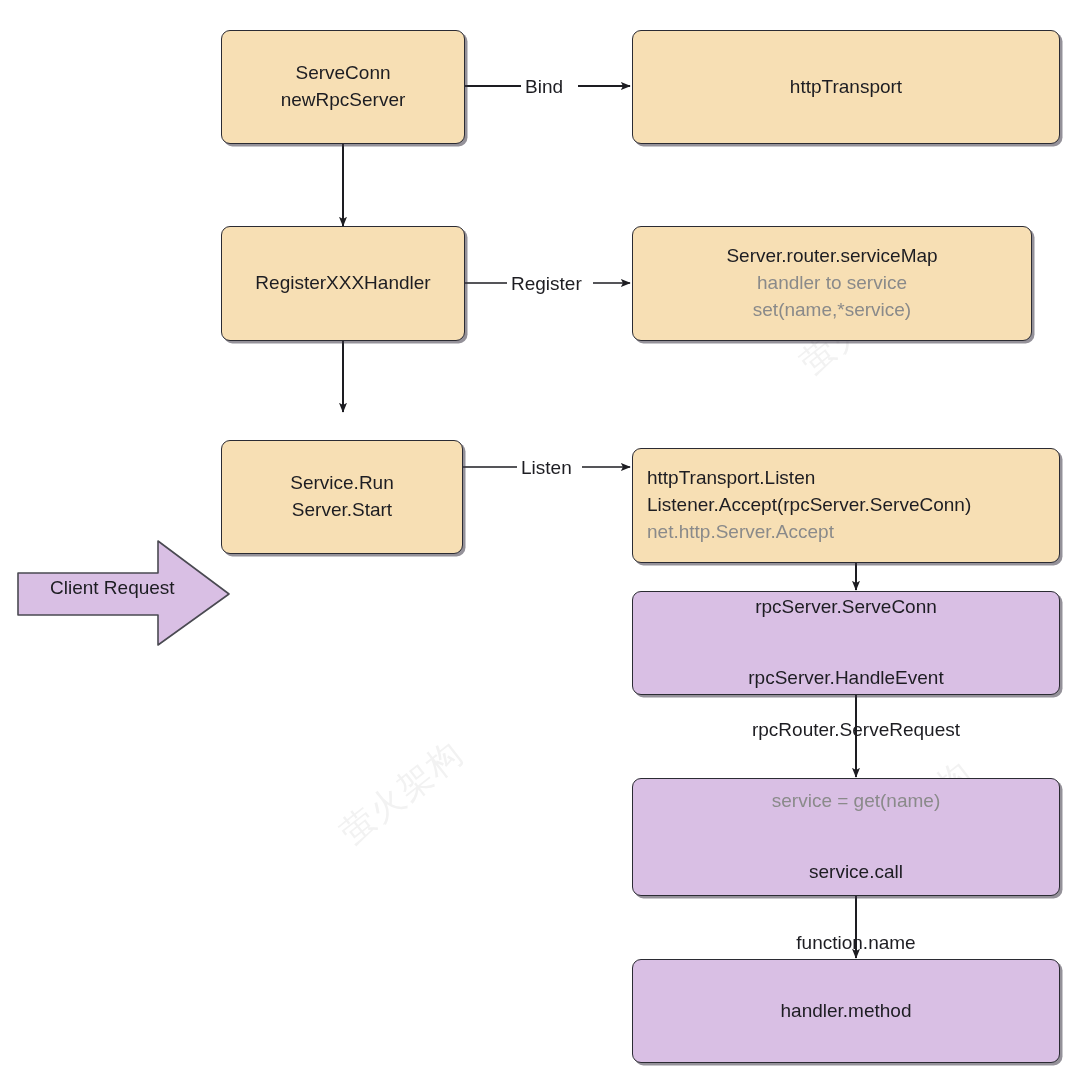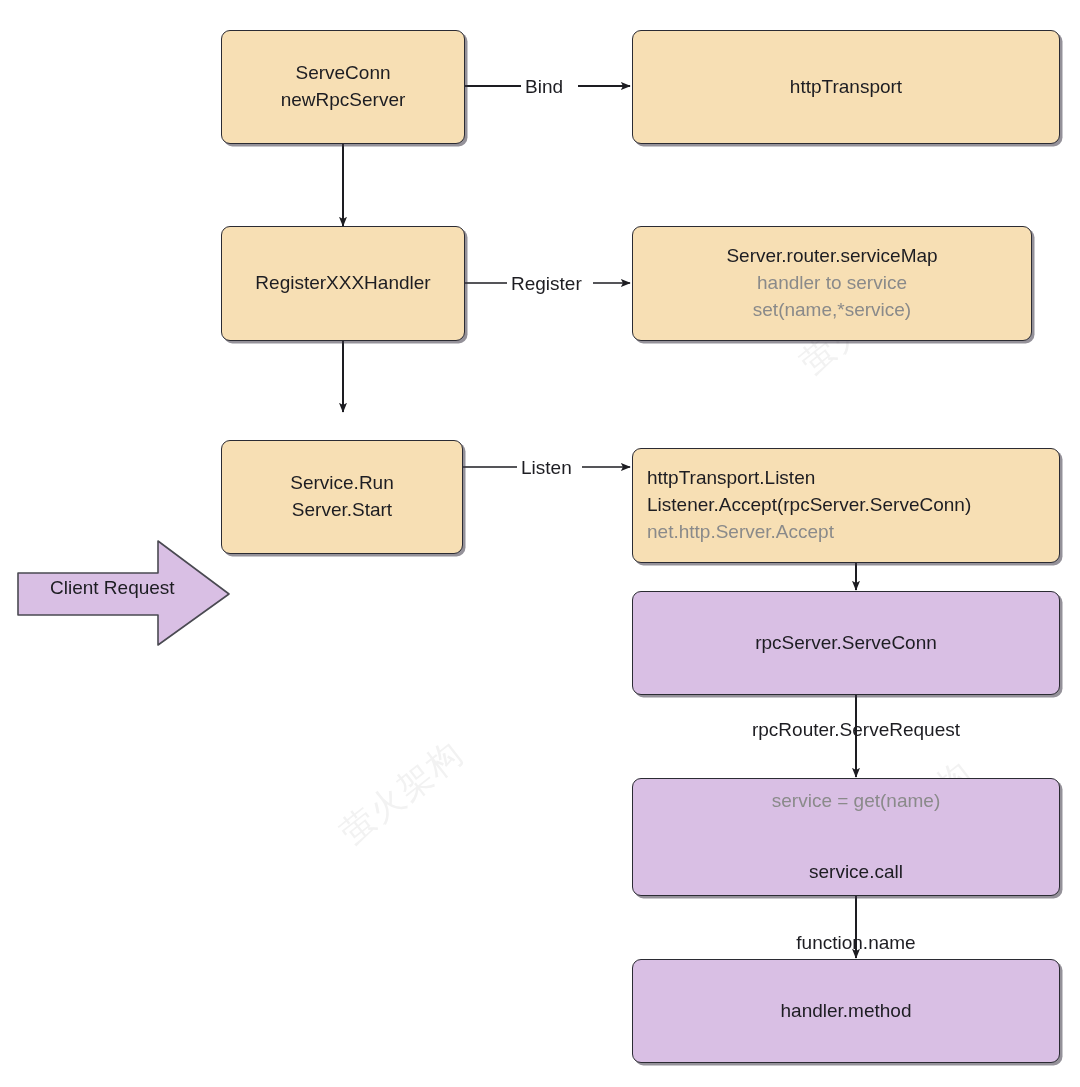--- a/index.html
+++ b/index.html
@@ -128,20 +128,21 @@
 </div>
 
 <div class="node tan left-align" style="left:632px; top:412px; width:428px; height:115px;">
   <span class="ln">httpTransport.Listen</span>
   <span class="ln">Listener.Accept(rpcServer.ServeConn)</span>
   <span class="ln sub">net.http.Server.Accept</span>
 </div>
 
 <div class="node lilac" style="left:632px; top:591px; width:428px; height:104px;">
   <span class="ln">rpcServer.ServeConn</span>
+  <span class="ln">rpcServer.HandleEvent</span>
 </div>
 
 <div class="node lilac" style="left:632px; top:778px; width:428px; height:118px;padding-left:20px;">
   <span class="ln">rpcRouter.ServeRequest</span>
   <span class="ln sub">service = get(name)</span>
   <span class="ln">service.call</span>
   <span class="ln">function.name</span>
 </div>
 
 <div class="node lilac" style="left:632px; top:959px; width:428px; height:104px;">

